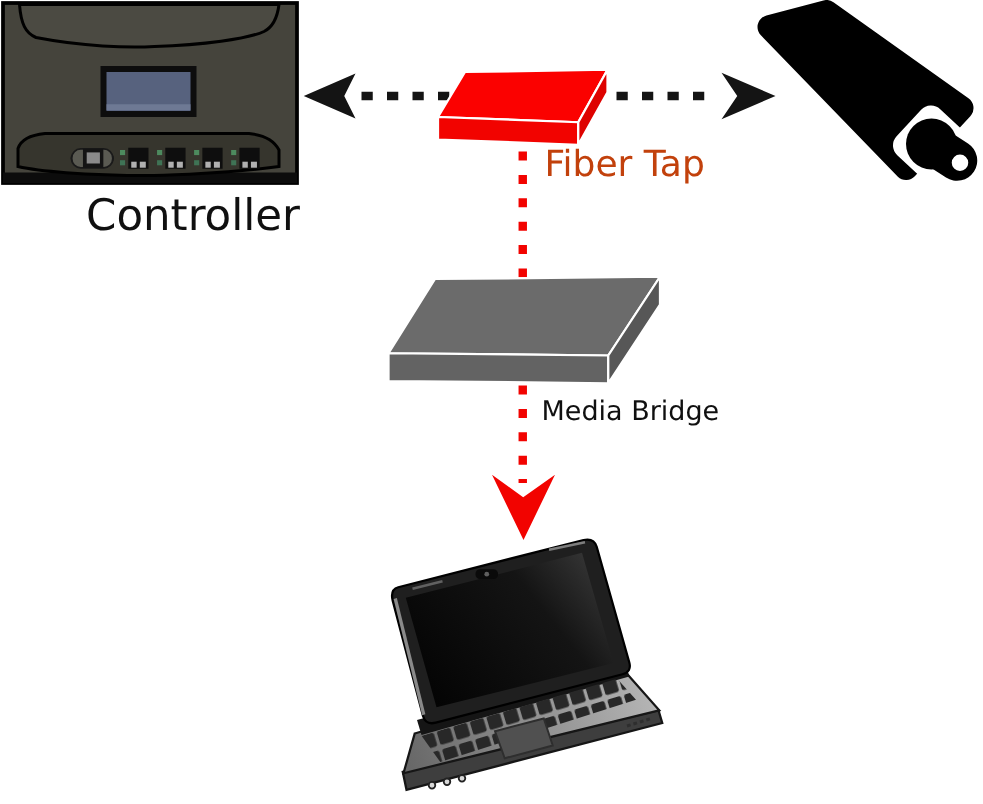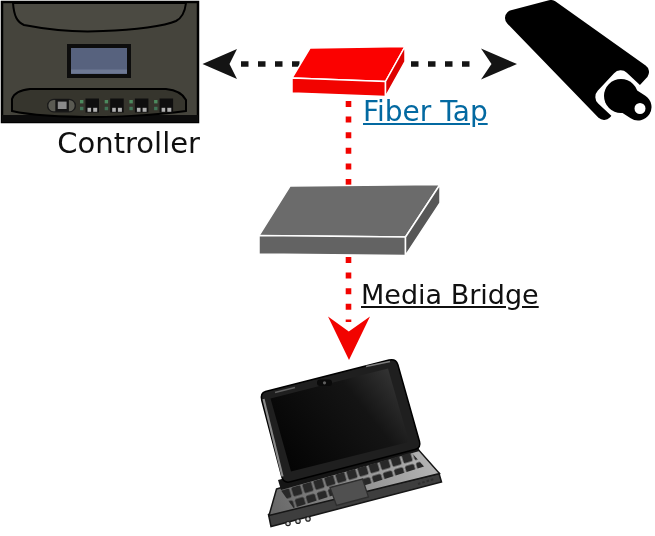--- a/index.html
+++ b/index.html
@@ -6,22 +6,22 @@
   .canvas{
     position:relative;
     width:655px;height:536px;
     background:#ffffff;
     font-family:"DejaVu Sans","Liberation Sans",sans-serif;
     overflow:hidden;
   }
   .diagram-svg{position:absolute;left:0;top:0;}
   .label{position:absolute;color:#101010;white-space:nowrap;line-height:1.05;}
   .label-controller{left:0;top:128px;width:200px;text-align:right;font-size:29px;}
-  .label-fiber-tap{left:363px;top:97px;font-size:28px;color:#0369a1;text-decoration:underline;}
-  .label-media-bridge{left:361px;top:281px;font-size:27px;text-decoration:underline;}
+  .label-fiber-tap{left:363px;top:97px;font-size:24px;color:#c2410c;}
+  .label-media-bridge{left:361px;top:266px;font-size:18px;}
 </style>
 </head>
 <body>
 
 <div class="canvas">
 
   <svg class="diagram-svg" width="655" height="536" viewBox="0 0 655 536">
     <defs>
       <linearGradient id="deckGrad" gradientUnits="userSpaceOnUse" x1="275" y1="515" x2="430" y2="455">
         <stop offset="0" stop-color="#686868"></stop>

